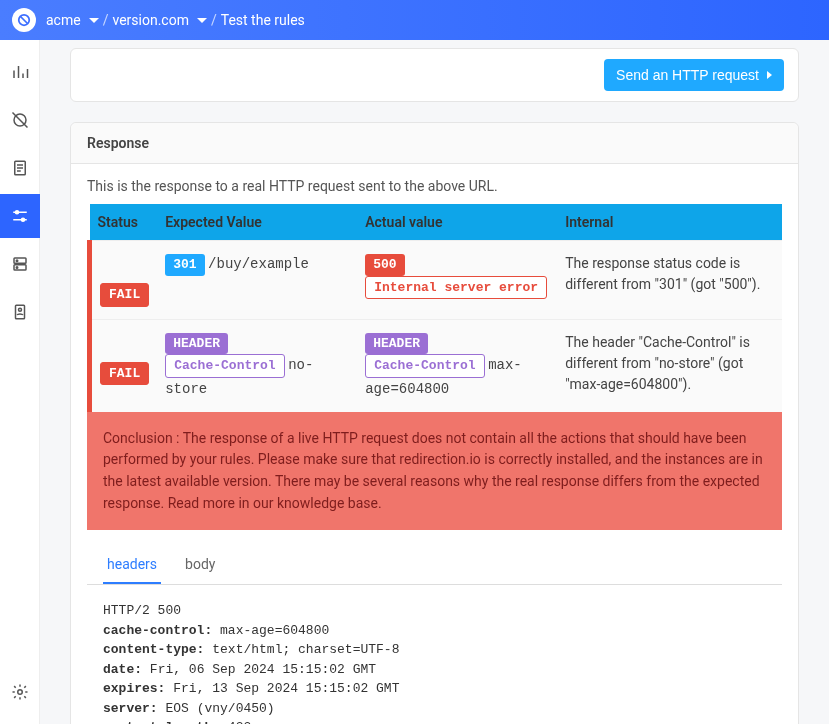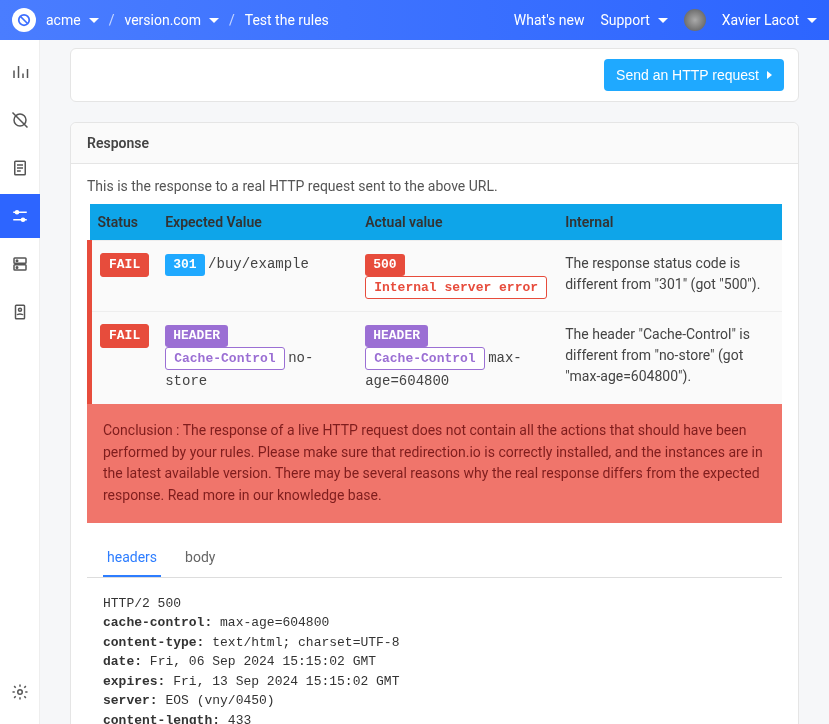--- a/index.html
+++ b/index.html
@@ -22,21 +22,21 @@
     }
     .logo {
       width: 24px; height: 24px;
       border-radius: 50%;
       background: #fff;
       display: flex; align-items: center; justify-content: center;
       color: #3d6fff;
       font-weight: bold;
       margin-right: 10px;
     }
-    .breadcrumb { display: flex; align-items: flex-end; gap: 6px; flex: 1; }
+    .breadcrumb { display: flex; align-items: flex-end; flex: 1; }
     .bc-item { display: flex; align-items: center; gap: 6px; }
     .bc-sep { color: rgba(255,255,255,0.7); padding: 0 4px; }
     .chevron-down {
       width: 0; height: 0;
       border-left: 5px solid transparent;
       border-right: 5px solid transparent;
       border-top: 5px solid #fff;
       margin-left: 2px;
     }
     .topbar-right { display: flex; align-items: center; gap: 16px; }
@@ -127,21 +127,21 @@
     tbody tr { background: #fafafa; }
     .left-red { border-left: 5px solid #e74c3c; }
     .badge {
       display: inline-block;
       padding: 1px 8px;
       border-radius: 3px;
       font-family: "Courier New", monospace;
       font-size: 13px;
       font-weight: 600;
     }
-    .badge-fail { background: #e74c3c; color: #fff; border: 1px solid #e74c3c; }
+    .badge-fail { background: #e74c3c; color: #fff; border: 1px solid #e74c3c; margin-top: 30px; }
     .badge-301 { background: #1fa9ff; color: #fff; }
     .badge-500 { background: #e74c3c; color: #fff; }
     .badge-ierr { border: 1px solid #e74c3c; color: #e74c3c; background: #fff; }
     .badge-header { background: #9b6fd4; color: #fff; }
     .badge-hval { border: 1px solid #9b6fd4; color: #9b6fd4; background: #fff; }
     .mono { font-family: "Courier New", monospace; }
     .conclusion {
       background: #f0756b;
       color: #7f1d1d;
       padding: 16px;
@@ -189,32 +189,20 @@
       <span class="chevron-down"></span>
     </div>
     <span class="bc-sep">/</span>
     <div class="bc-item">
       <span>version.com</span>
       <span class="chevron-down"></span>
     </div>
     <span class="bc-sep">/</span>
     <div class="bc-item">
       <span>Test the rules</span>
-    </div>
-  </div>
-  <div class="topbar-right">
-    <span>What's new</span>
-    <div class="bc-item">
-      <span>Support</span>
-      <span class="chevron-down"></span>
-    </div>
-    <div class="avatar"></div>
-    <div class="bc-item">
-      <span>Xavier Lacot</span>
-      <span class="chevron-down"></span>
     </div>
   </div>
 </div>
 
 <div class="layout">
   <div class="sidebar">
     <div class="side-ico">
       <svg width="18" height="18" viewBox="0 0 24 24" fill="none" stroke="currentColor" stroke-width="2">
           <path d="M4 20V10M10 20V4M16 20V14M22 20V8"></path>
         </svg>

